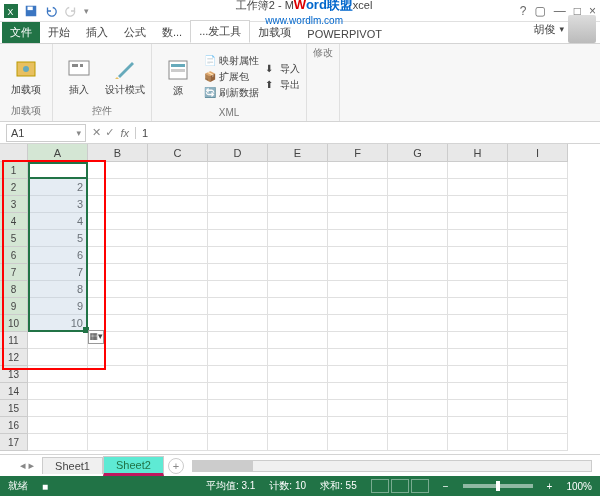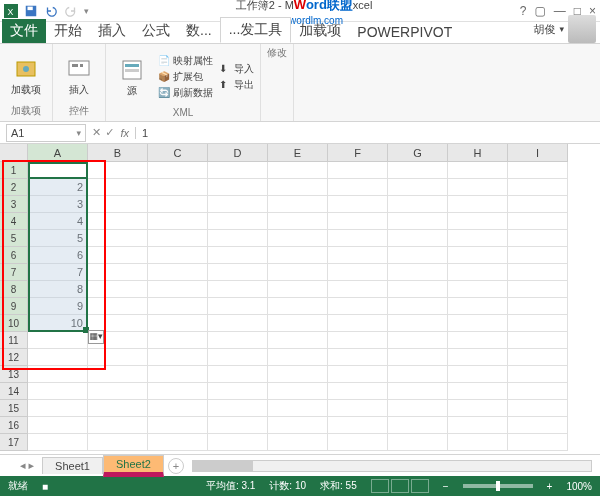--- a/index.html
+++ b/index.html
@@ -6,21 +6,21 @@
 body { width: 600px; height: 500px; overflow: hidden; background: #fff; font-size: 11px; color: #444; }
 .titlebar { height: 22px; background: #fff; display: flex; align-items: center; padding: 0 4px; border-bottom: 1px solid #e0e0e0; }
 .qat { display: flex; gap: 6px; align-items: center; }
 .qat-icon { width: 14px; height: 14px; display: inline-block; }
 .title-center { flex: 1; text-align: center; font-size: 11px; }
 .wm1 { color: #d00; font-weight: bold; font-size: 13px; }
 .wm2 { color: #06c; font-weight: bold; font-size: 13px; }
 .wm-url { color: #06c; font-size: 10px; }
 .win-btns { display: flex; gap: 8px; font-size: 12px; color: #666; }
 .tabs { height: 22px; background: #fff; display: flex; align-items: flex-end; padding-left: 2px; border-bottom: 1px solid #d4d4d4; }
-.tab { padding: 3px 8px; font-size: 14px; color: #444; cursor: pointer; }
+.tab { padding: 3px 8px; font-size: 11px; color: #444; cursor: pointer; }
 .tab.file { background: #217346; color: #fff; }
 .tab.active { border: 1px solid #d4d4d4; border-bottom: 1px solid #fff; background: #fff; text-align: center; }
 .user-area { margin-left: auto; display: flex; align-items: center; gap: 4px; padding-right: 4px; }
 .avatar { width: 28px; height: 28px; background: linear-gradient(#ddd,#bbb); border-radius: 2px; }
 .ribbon { height: 78px; background: #f7f7f7; border-bottom: 1px solid #d4d4d4; display: flex; }
 .rgrp { border-right: 1px solid #e0e0e0; display: flex; flex-direction: column; align-items: center; padding: 2px 6px; }
 .rgrp-body { flex: 1; display: flex; align-items: center; gap: 6px; }
 .rgrp-label { font-size: 10px; color: #777; text-align: center; padding-bottom: 1px; }
 .big-btn { display: flex; flex-direction: column; align-items: center; gap: 2px; min-width: 40px; }
 .big-btn .ico { width: 26px; height: 26px; }
@@ -44,21 +44,21 @@
 .cells { position: absolute; left: 28px; top: 18px; }
 .cell { position: absolute; width: 60px; height: 17px; border-right: 1px solid #e0e0e0; border-bottom: 1px solid #e0e0e0; padding-right: 4px; text-align: right; font-size: 11px; line-height: 17px; }
 .selection { position: absolute; left: 28px; top: 18px; width: 60px; height: 170px; background: rgba(180,200,220,0.35); border: 2px solid #217346; pointer-events: none; }
 .active-cell { position: absolute; left: 28px; top: 18px; width: 60px; height: 17px; background: #fff; border: 2px solid #217346; pointer-events: none; }
 .fill-handle { position: absolute; right: -3px; bottom: -3px; width: 6px; height: 6px; background: #217346; }
 .red-box { position: absolute; left: 2px; top: 16px; width: 104px; height: 210px; border: 2px solid red; pointer-events: none; }
 .fill-opts { position: absolute; left: 88px; top: 186px; width: 16px; height: 14px; border: 1px solid #999; background: #fff; font-size: 9px; text-align: center; }
 .sheet-tabs { height: 22px; background: #fff; border-top: 1px solid #d4d4d4; display: flex; align-items: center; padding-left: 20px; gap: 0; }
 .sheet-nav { display: flex; gap: 2px; margin-right: 8px; color: #888; }
 .sheet-tab { padding: 2px 12px; border: 1px solid #ccc; border-bottom: none; background: #f0f0f0; font-size: 11px; }
-.sheet-tab.active { background: #fdba74; border-bottom: 5px solid #be185d; color: #217346; }
+.sheet-tab.active { background: #5eead4; border-bottom: 3px solid #be185d; color: #217346; }
 .sheet-add { margin-left: 4px; width: 16px; height: 16px; border: 1px solid #ccc; border-radius: 8px; text-align: center; line-height: 14px; color: #888; }
 .hscroll { flex: 1; margin: 0 8px; height: 12px; background: #f0f0f0; border: 1px solid #ccc; position: relative; }
 .hscroll-thumb { position: absolute; left: 0; width: 60px; height: 100%; background: #ccc; }
 .statusbar { height: 20px; background: #217346; color: #fff; display: flex; align-items: center; padding: 0 8px; font-size: 10px; gap: 14px; }
 .statusbar .spacer { flex: 1; }
 .view-btns { display: flex; gap: 2px; }
 .view-btn { width: 18px; height: 14px; border: 1px solid rgba(255,255,255,0.4); }
 .zoom-slider { width: 70px; height: 4px; background: rgba(255,255,255,0.5); position: relative; }
 .zoom-thumb { position: absolute; left: 33px; top: -3px; width: 4px; height: 10px; background: #fff; }
 svg { display: block; }
@@ -142,20 +142,29 @@
     <div class="rgrp-body">
       <div class="big-btn">
         <span class="ico">
             <svg viewBox="0 0 26 26">
               <rect x="3" y="5" width="20" height="14" fill="#fff" stroke="#888"></rect>
               <rect x="6" y="8" width="6" height="3" fill="#888"></rect>
               <rect x="14" y="8" width="3" height="3" fill="#888"></rect>
             </svg>
           </span>
         <span class="lbl">插入</span>
+      </div>
+      <div class="big-btn">
+        <span class="ico">
+            <svg viewBox="0 0 26 26">
+              <path d="M6 20 L20 6 L22 8 L8 22 Z" fill="#6ab"></path>
+              <path d="M5 21 L7 23 L3 23 Z" fill="#e8c060"></path>
+            </svg>
+          </span>
+        <span class="lbl">设计模式</span>
       </div>
     </div>
     <div class="rgrp-label">控件</div>
   </div>
   <div class="rgrp">
     <div class="rgrp-body">
       <div class="big-btn">
         <span class="ico">
             <svg viewBox="0 0 26 26">
               <rect x="4" y="4" width="18" height="18" fill="#fff" stroke="#888"></rect>

